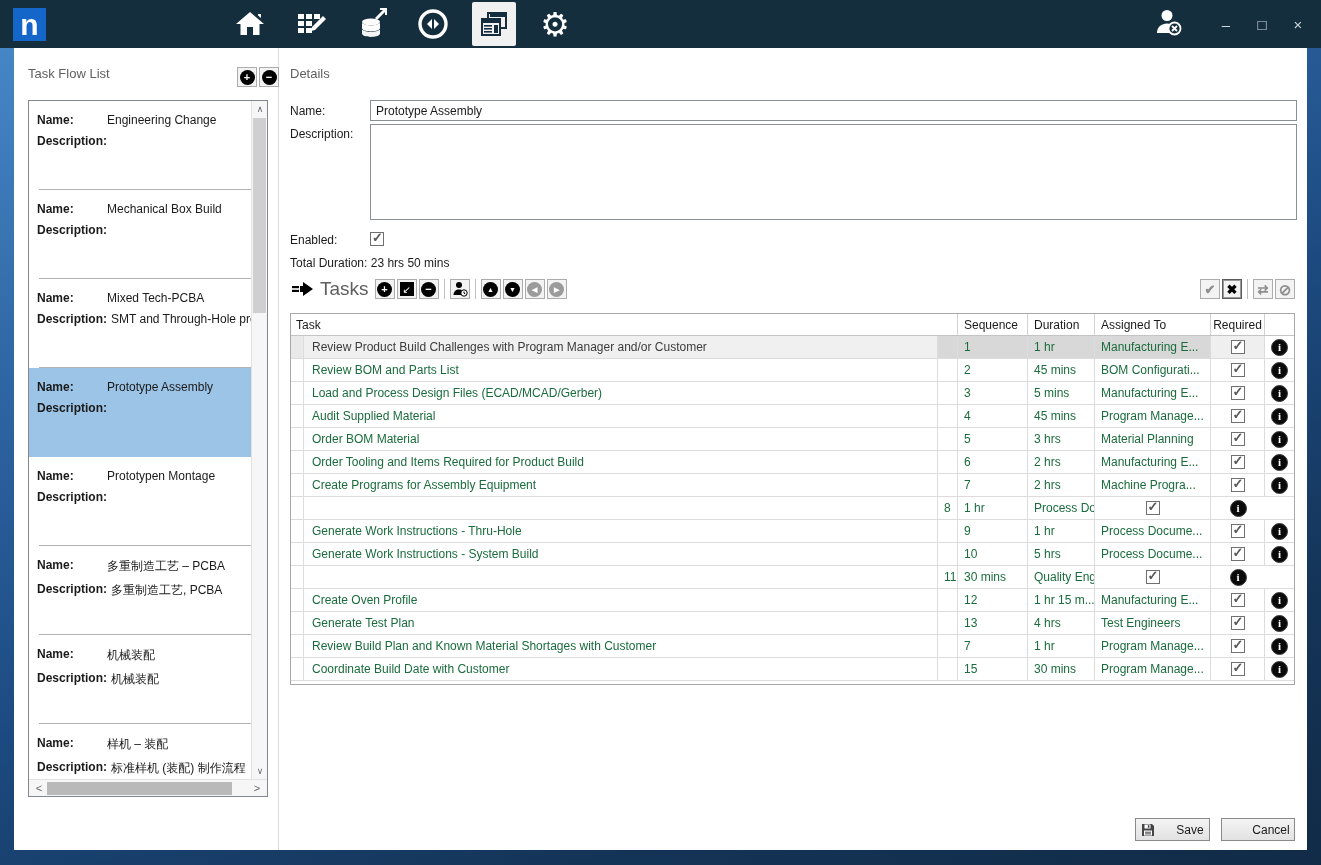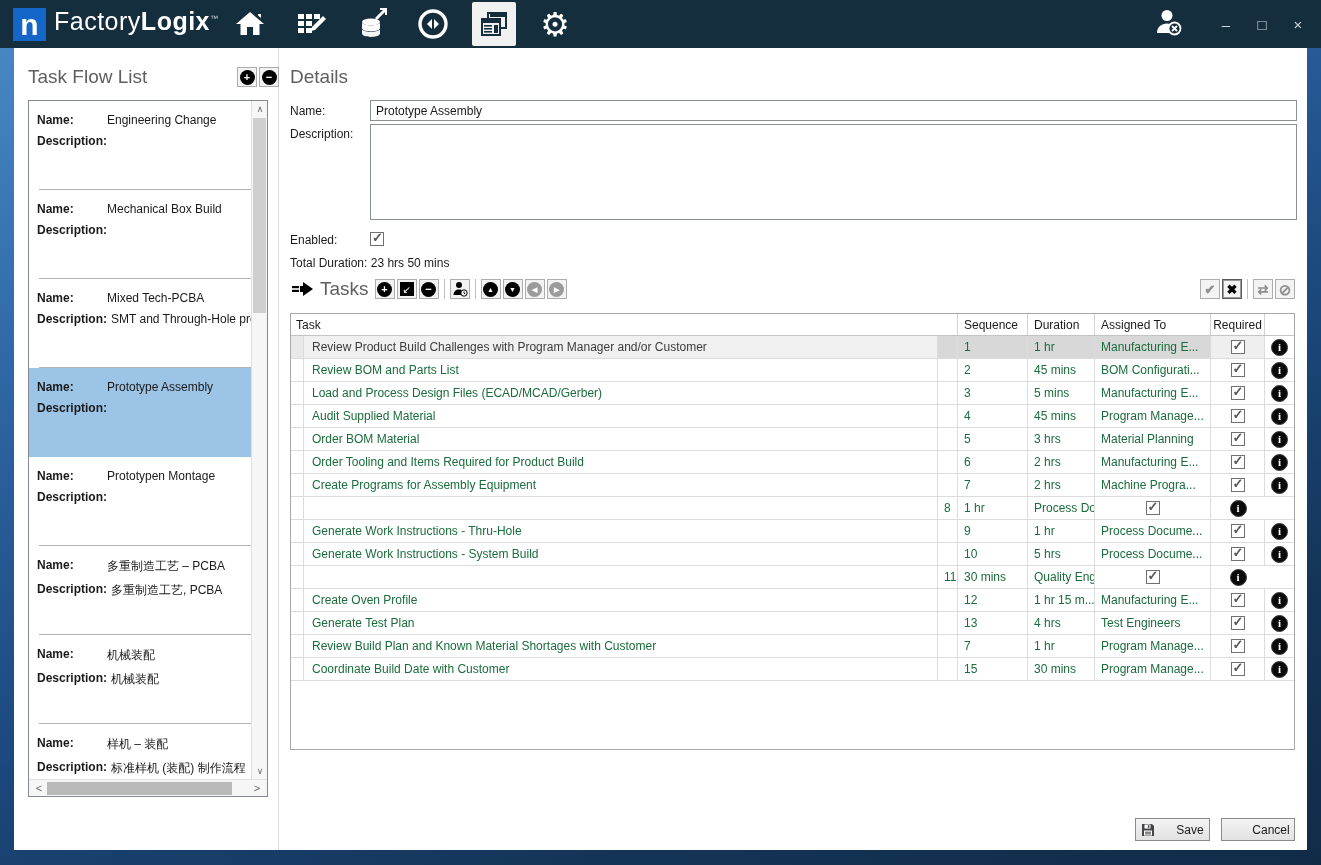--- a/index.html
+++ b/index.html
@@ -18,21 +18,21 @@
   .nav-btn { width:44px; height:44px; display:flex; align-items:center; justify-content:center; }
   .nav-btn.active { background:#f1f1f1; border-radius:2px; }
   .gear-glyph { color:#fff; font-size:33px; line-height:1; }
   .tb-right { position:absolute; right:12px; top:0; height:48px; display:flex; align-items:center; gap:14px; }
   .winbtn { color:#cdd6dc; font-size:15px; width:22px; text-align:center; cursor:default; }
 
   
   .content { position:absolute; left:14px; top:48px; width:1293px; height:802px; background:#ffffff; }
   .splitter { position:absolute; left:264px; top:0; width:1px; height:802px; background:#dcdcdc; }
 
-  .panel-title { position:absolute; color:#5f5f5f; font-size:19px; font-weight:300; }
+  .panel-title { position:absolute; color:#5f5f5f; font-size:13px; font-weight:300; }
 
   
   .sqbtn { width:20px; height:20px; background:#f3f3f3; border:1px solid #acacac; display:flex; align-items:center; justify-content:center; }
   .circ { display:inline-flex; width:15px; height:15px; border-radius:50%; background:#000; color:#fff;
     align-items:center; justify-content:center; font-size:11px; font-weight:bold; line-height:1; }
   .circ.gray { background:#9b9b9b; }
   .circ.arrow { font-size:7px; }
   .sqbtn .plain { font-size:13px; font-weight:bold; color:#8f8f8f; line-height:1; }
   .sqbtn .plain.dark { color:#000; }
   .toolbar-sep { width:1px; height:20px; background:#c0c0c0; margin:0 3px; }
@@ -68,21 +68,21 @@
 
   
   .tasks-bar { position:absolute; left:276px; top:228px; width:1005px; height:26px; display:flex; align-items:center;text-align:center; }
   .tasks-title { color:#5f5f5f; font-size:19px; font-weight:300; margin:0 6px 0 6px; }
   .tools-left { display:flex; align-items:center; gap:2px; }
   .tools-right { position:absolute; right:0; display:flex; align-items:center; gap:2px; }
   .sqbtn.focused { border:1px solid #5a5a5a; box-shadow:inset 0 0 0 1px #9a9a9a; }
   .insert-ic { width:14px; height:14px; background:#000; color:#fff; font-size:10px; display:flex; align-items:center; justify-content:center; }
 
   
-  .ttable { position:absolute; left:276px; top:265px; width:1005px; height:437px; border:1px solid #a8a8a8; background:#fff; overflow:hidden; }
+  .ttable { position:absolute; left:276px; top:265px; width:1005px; height:372px; border:1px solid #a8a8a8; background:#fff; overflow:hidden; }
   .thead, .trow { display:grid; grid-template-columns:13px 634px 20px 70px 67px 116px 54px 1fr; }
   .thead { height:22px; border-bottom:1px solid #c4c4c4; }
   .thead .hc { font-size:12px; color:#1a1a1a; display:flex; align-items:center; padding-left:6px; border-right:1px solid #d2d2d2; }
   .thead .hc.first { padding-left:5px; border-right:none; grid-column:1 / span 2; }
   .thead .hc.center { justify-content:center; padding-left:0; }
   .thead .hc.last { border-right:none; }
   .trow { height:23px; border-bottom:1px solid #dcdcdc; }
   .trow .c { font-size:12px; color:#1a6c3c; display:flex; align-items:center; padding-left:6px; border-right:1px solid #dcdcdc;
     white-space:nowrap; overflow:hidden; }
   .trow .c.task { padding-left:8px; }
@@ -103,21 +103,20 @@
 </style>
 </head>
 <body>
 
 <div class="window">
 
   <div class="titlebar">
     <div class="logo-sq">
         <span>n</span>
       </div>
-    <div class="brand"><span>Factory</span><b>Logix</b><sup>™</sup></div>
 
     <div class="navicons">
       <div class="nav-btn">
         <svg width="32" height="32" viewBox="0 0 32 32">
             <path fill="#fff" d="M16 4 L30 16 h-4.5 v11 h-6.5 v-8 h-6 v8 H6.5 V16 H2 Z M24 6 h3 v4 l-3-2.5 Z"></path>
           </svg>
       </div>
       <div class="nav-btn">
         <svg width="32" height="32" viewBox="0 0 32 32">
           <g fill="#fff">

